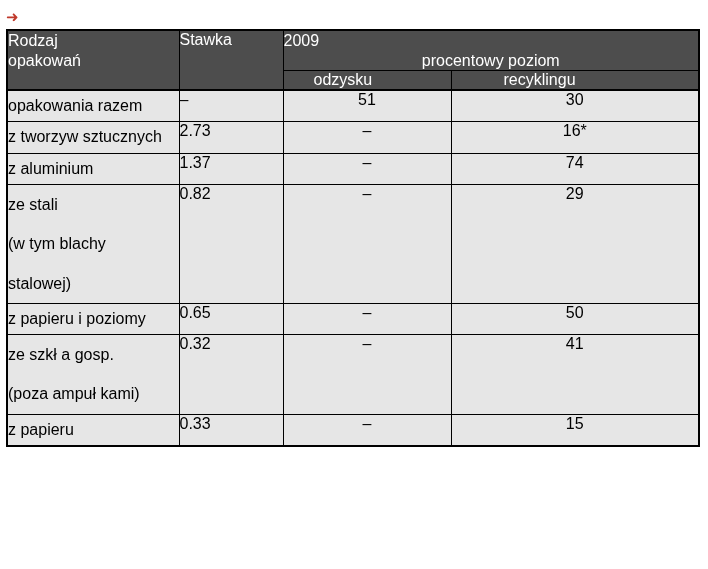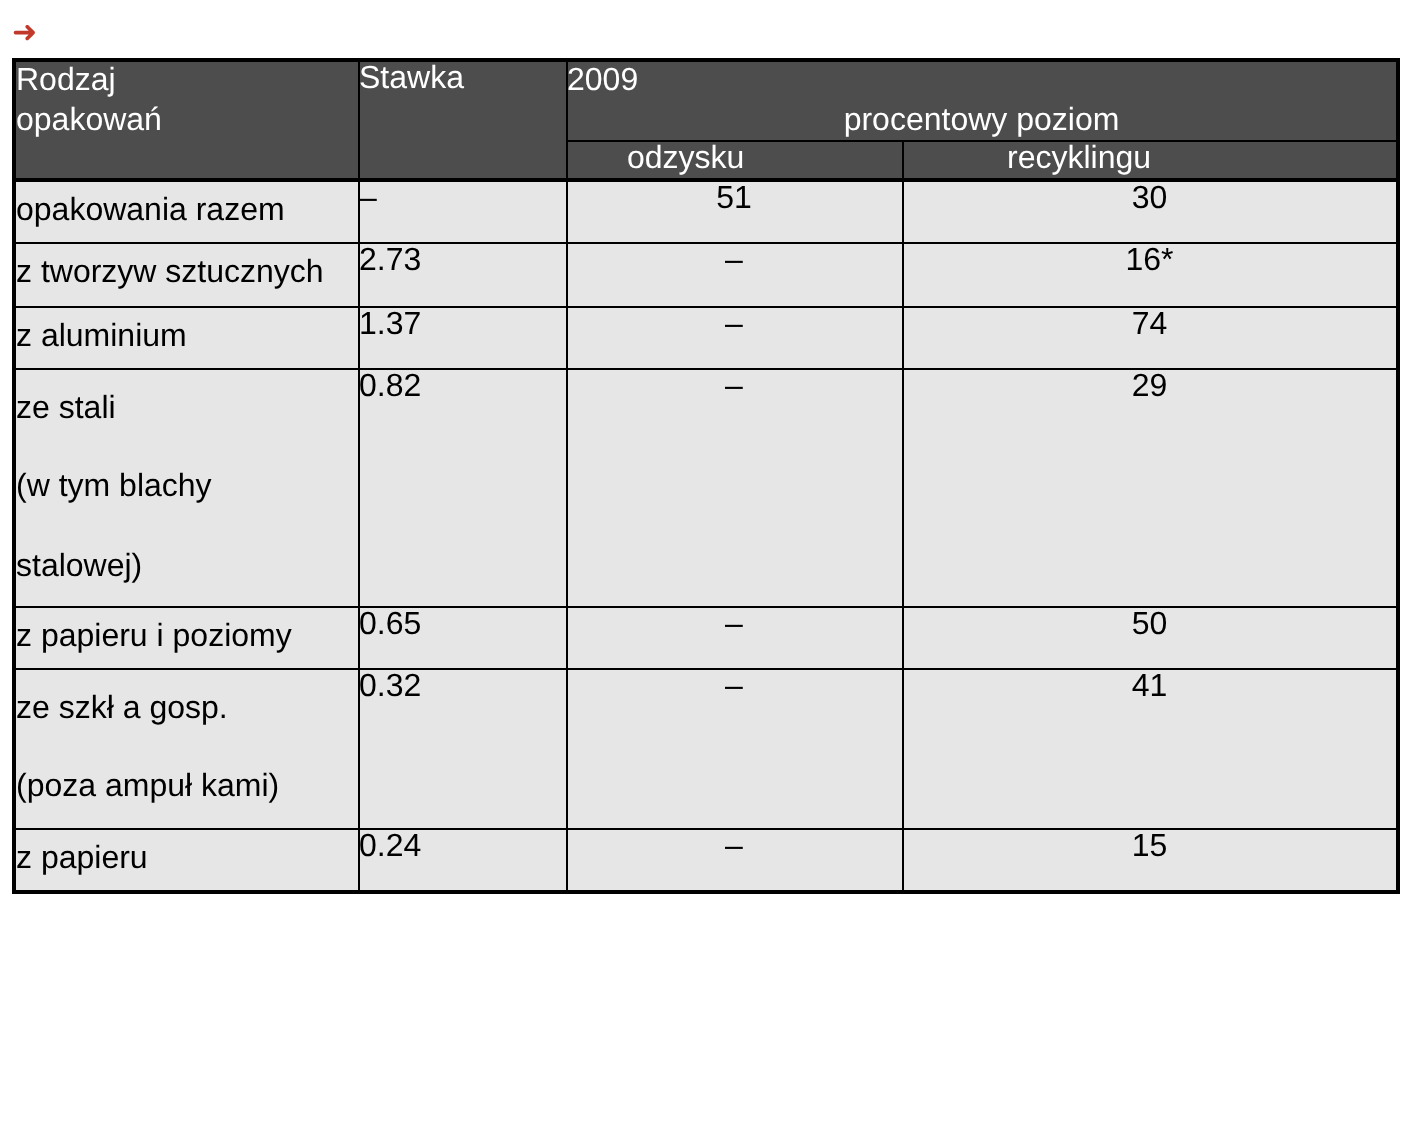--- a/index.html
+++ b/index.html
@@ -181,20 +181,20 @@
       </tr>
       <tr class="body-row">
         <td class="cell-kind multiline" style="white-space: pre-line;">ze szkł a gosp.
 (poza ampuł kami)</td>
         <td class="cell-rate">0.32</td>
         <td class="cell-num">–</td>
         <td class="cell-num">41</td>
       </tr>
       <tr class="body-row">
         <td class="cell-kind">z papieru</td>
-        <td class="cell-rate">0.24</td>
+        <td class="cell-rate">0.33</td>
         <td class="cell-num">–</td>
         <td class="cell-num">15</td>
       </tr>
     </tbody>
   </table>
 
 </div>
 
 </body></html>

